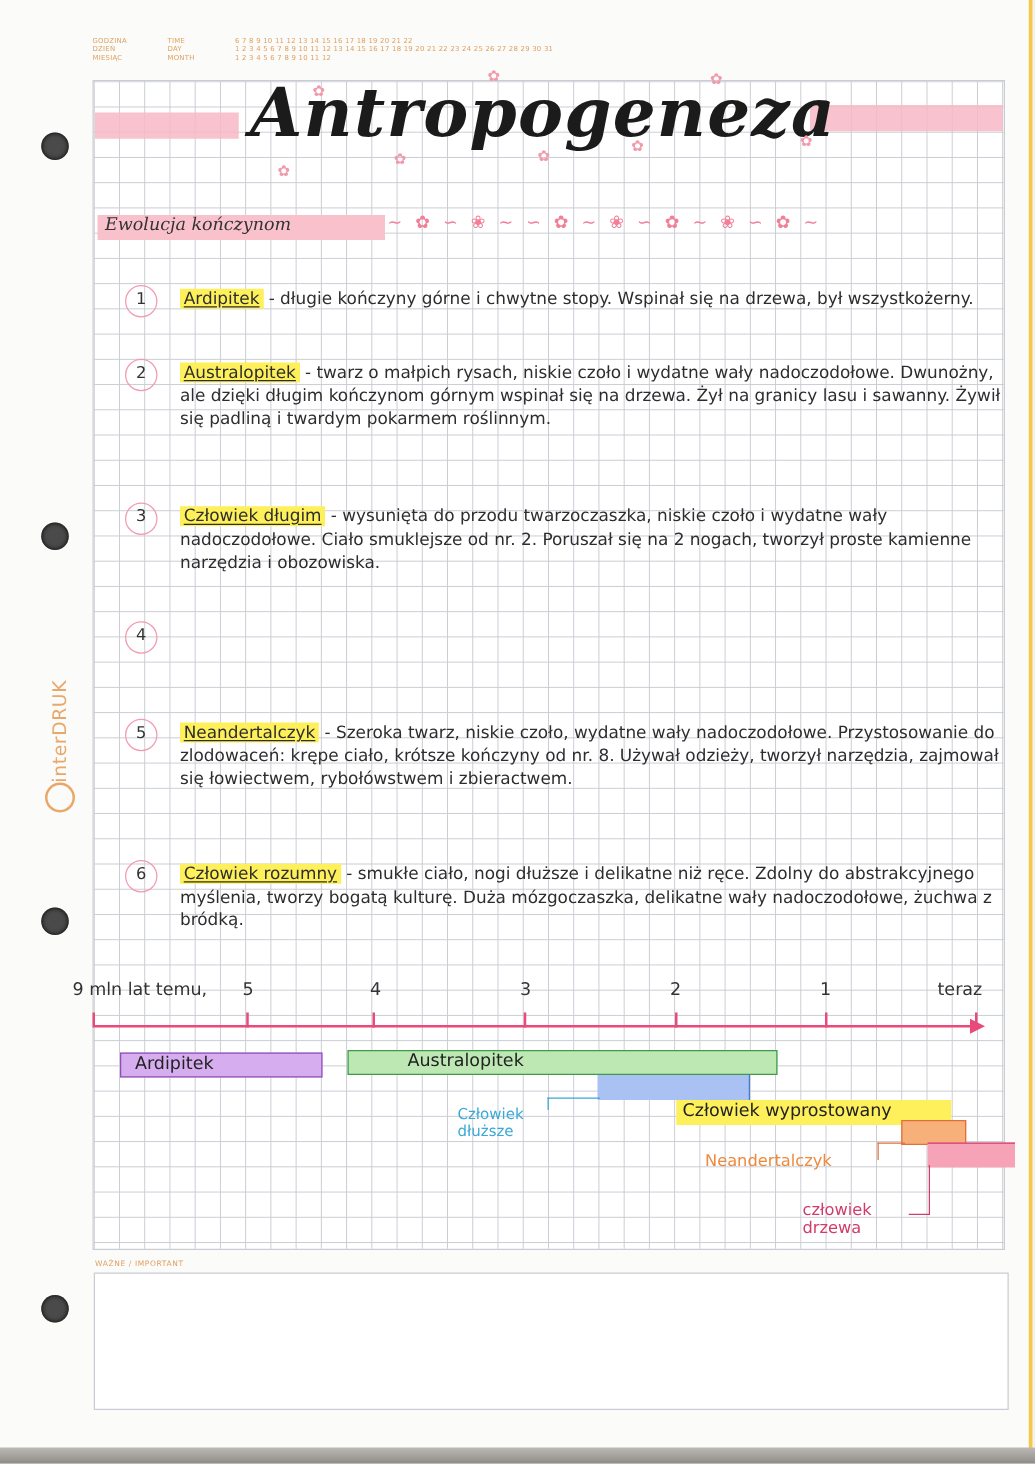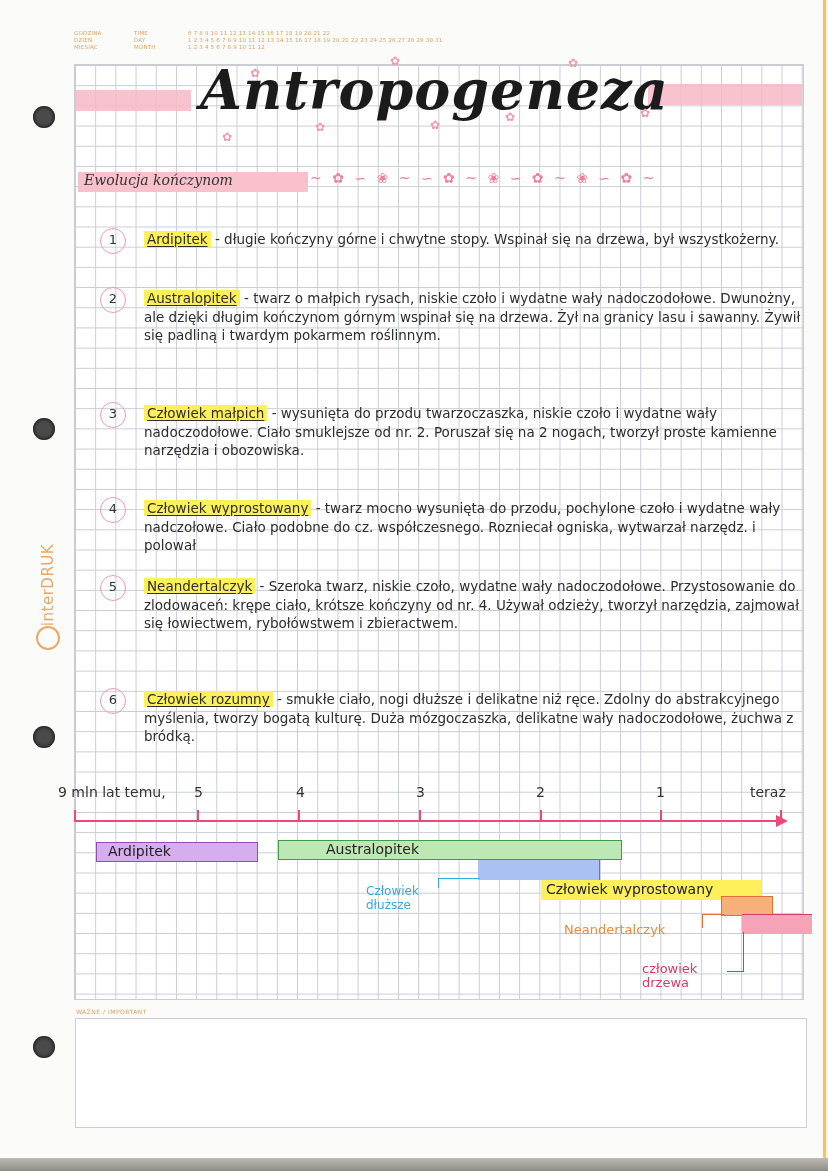--- a/index.html
+++ b/index.html
@@ -98,31 +98,30 @@
     <div class="body"><span class="name">Ardipitek</span><span> - długie kończyny górne i chwytne stopy. Wspinał się na drzewa, był wszystkożerny.</span></div>
   </div>
 
   <div class="entry" style="top:287px;height:100px">
     <div class="num">2</div>
     <div class="body"><span class="name">Australopitek</span><span> - twarz o małpich rysach, niskie czoło i wydatne wały nadoczodołowe. Dwunożny, ale dzięki długim kończynom górnym wspinał się na drzewa. Żył na granicy lasu i sawanny. Żywił się padliną i twardym pokarmem roślinnym.</span></div>
   </div>
 
   <div class="entry" style="top:402px;height:80px">
     <div class="num">3</div>
-    <div class="body"><span class="name">Człowiek małpich</span><span> - wysunięta do przodu twarzoczaszka, niskie czoło i wydatne wały nadoczodołowe. Ciało smuklejsze od nr. 2. Poruszał się na 2 nogach, tworzył proste kamienne narzędzia i obozowiska.</span></div>
+    <div class="body"><span class="name">Człowiek długim</span><span> - wysunięta do przodu twarzoczaszka, niskie czoło i wydatne wały nadoczodołowe. Ciało smuklejsze od nr. 2. Poruszał się na 2 nogach, tworzył proste kamienne narzędzia i obozowiska.</span></div>
   </div>
 
   <div class="entry" style="top:497px;height:62px">
     <div class="num">4</div>
-    <div class="body"><span class="name">Człowiek wyprostowany</span><span> - twarz mocno wysunięta do przodu, pochylone czoło i wydatne wały nadczołowe. Ciało podobne do cz. współczesnego. Rozniecał ogniska, wytwarzał narzędz. i polował</span></div>
   </div>
 
   <div class="entry" style="top:575px;height:95px">
     <div class="num">5</div>
-    <div class="body"><span class="name">Neandertalczyk</span><span> - Szeroka twarz, niskie czoło, wydatne wały nadoczodołowe. Przystosowanie do zlodowaceń: krępe ciało, krótsze kończyny od nr. 4. Używał odzieży, tworzył narzędzia, zajmował się łowiectwem, rybołówstwem i zbieractwem.</span></div>
+    <div class="body"><span class="name">Neandertalczyk</span><span> - Szeroka twarz, niskie czoło, wydatne wały nadoczodołowe. Przystosowanie do zlodowaceń: krępe ciało, krótsze kończyny od nr. 8. Używał odzieży, tworzył narzędzia, zajmował się łowiectwem, rybołówstwem i zbieractwem.</span></div>
   </div>
 
   <div class="entry" style="top:688px;height:80px">
     <div class="num">6</div>
     <div class="body"><span class="name">Człowiek rozumny</span><span> - smukłe ciało, nogi dłuższe i delikatne niż ręce. Zdolny do abstrakcyjnego myślenia, tworzy bogatą kulturę. Duża mózgoczaszka, delikatne wały nadoczodołowe, żuchwa z bródką.</span></div>
   </div>
 
   <div class="timeline">
     <div class="tick-label" style="left:-18px">9 mln lat temu,</div>
     <div class="tick-label" style="left:118px">5</div>

